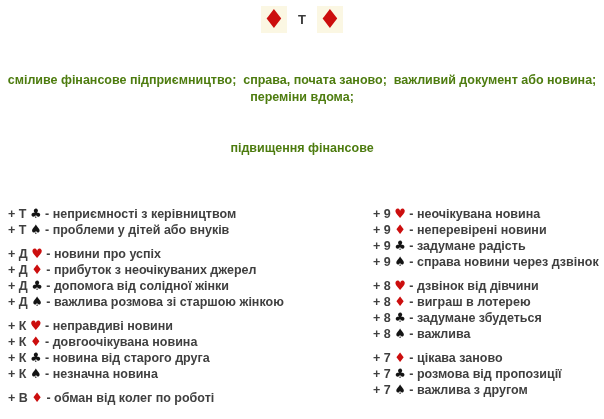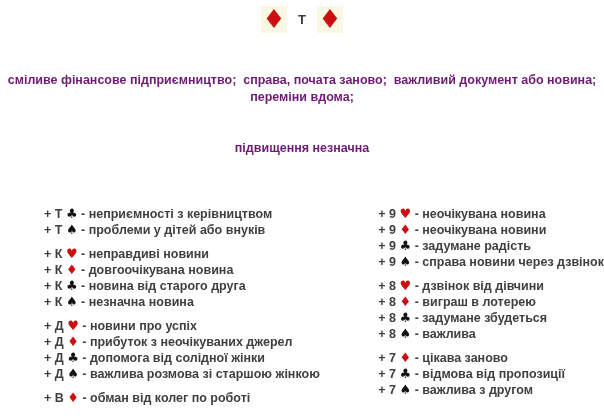--- a/index.html
+++ b/index.html
@@ -36,38 +36,37 @@
     font-weight: bold;
     color: #3a3a3a;
     padding: 0 2px;
   }
   .subtitle {
     text-align: center;
     font-size: 12.5px;
     font-weight: bold;
     line-height: 17px;
     margin-top: 4px;
-    color: #701a75;
+    color: #4d7c0f;
     white-space: pre-wrap;
   }
   .columns {
     display: flex;
     margin-top: 15px;
     padding-left: 8px;
   }
   .col-left { width: 365px; }
   .col-right { flex: 1; }
   .group + .group { margin-top: 8px; }
   .row {
     font-size: 12.5px;
     font-weight: bold;
     line-height: 16px;
     white-space: nowrap;
     color: #3f3f3f;
-    margin-left: 36px;
   }
   .suit {
     font-family: "DejaVu Sans", sans-serif;
     font-size: 13px;
     line-height: 1;
   }
   .suit.red { color: #cc0e0e; }
   .suit.black { color: #141414; }
 </style>
 </head>
@@ -76,59 +75,59 @@
 <div class="page">
 
   <div class="title-row">
     <span class="suit-tile">♦</span>
     <span class="title-rank">Т</span>
     <span class="suit-tile">♦</span>
   </div>
 
   <div class="subtitle">
     <div>сміливе фінансове підприємництво;  справа, почата заново;  важливий документ або новина;  переміни вдома;</div>
-    <div>підвищення незначна</div>
+    <div>підвищення фінансове</div>
   </div>
 
   <div class="columns">
     <div class="col-left">
         <div class="group">
           <div class="row"><span>+ Т </span><span class="suit black">♣</span><span> - неприємності з керівництвом</span></div>
           <div class="row"><span>+ Т </span><span class="suit black">♠</span><span> - проблеми у дітей або внуків</span></div>
         </div>
         <div class="group">
+          <div class="row"><span>+ Д </span><span class="suit red">♥</span><span> - новини про успіх</span></div>
+          <div class="row"><span>+ Д </span><span class="suit red">♦</span><span> - прибуток з неочікуваних джерел</span></div>
+          <div class="row"><span>+ Д </span><span class="suit black">♣</span><span> - допомога від солідної жінки</span></div>
+          <div class="row"><span>+ Д </span><span class="suit black">♠</span><span> - важлива розмова зі старшою жінкою</span></div>
+        </div>
+        <div class="group">
           <div class="row"><span>+ К </span><span class="suit red">♥</span><span> - неправдиві новини</span></div>
           <div class="row"><span>+ К </span><span class="suit red">♦</span><span> - довгоочікувана новина</span></div>
           <div class="row"><span>+ К </span><span class="suit black">♣</span><span> - новина від старого друга</span></div>
           <div class="row"><span>+ К </span><span class="suit black">♠</span><span> - незначна новина</span></div>
-        </div>
-        <div class="group">
-          <div class="row"><span>+ Д </span><span class="suit red">♥</span><span> - новини про успіх</span></div>
-          <div class="row"><span>+ Д </span><span class="suit red">♦</span><span> - прибуток з неочікуваних джерел</span></div>
-          <div class="row"><span>+ Д </span><span class="suit black">♣</span><span> - допомога від солідної жінки</span></div>
-          <div class="row"><span>+ Д </span><span class="suit black">♠</span><span> - важлива розмова зі старшою жінкою</span></div>
         </div>
         <div class="group">
           <div class="row"><span>+ В </span><span class="suit red">♦</span><span> - обман від колег по роботі</span></div>
         </div>
       </div>
     <div class="col-right">
         <div class="group">
           <div class="row"><span>+ 9 </span><span class="suit red">♥</span><span> - неочікувана новина</span></div>
-          <div class="row"><span>+ 9 </span><span class="suit red">♦</span><span> - неочікувана новини</span></div>
+          <div class="row"><span>+ 9 </span><span class="suit red">♦</span><span> - неперевірені новини</span></div>
           <div class="row"><span>+ 9 </span><span class="suit black">♣</span><span> - задумане радість</span></div>
           <div class="row"><span>+ 9 </span><span class="suit black">♠</span><span> - справа новини через дзвінок</span></div>
         </div>
         <div class="group">
           <div class="row"><span>+ 8 </span><span class="suit red">♥</span><span> - дзвінок від дівчини</span></div>
           <div class="row"><span>+ 8 </span><span class="suit red">♦</span><span> - виграш в лотерею</span></div>
           <div class="row"><span>+ 8 </span><span class="suit black">♣</span><span> - задумане збудеться</span></div>
           <div class="row"><span>+ 8 </span><span class="suit black">♠</span><span> - важлива</span></div>
         </div>
         <div class="group">
           <div class="row"><span>+ 7 </span><span class="suit red">♦</span><span> - цікава заново</span></div>
-          <div class="row"><span>+ 7 </span><span class="suit black">♣</span><span> - відмова від пропозиції</span></div>
+          <div class="row"><span>+ 7 </span><span class="suit black">♣</span><span> - розмова від пропозиції</span></div>
           <div class="row"><span>+ 7 </span><span class="suit black">♠</span><span> - важлива з другом</span></div>
         </div>
       </div>
   </div>
 
 </div>
 
 </body></html>

